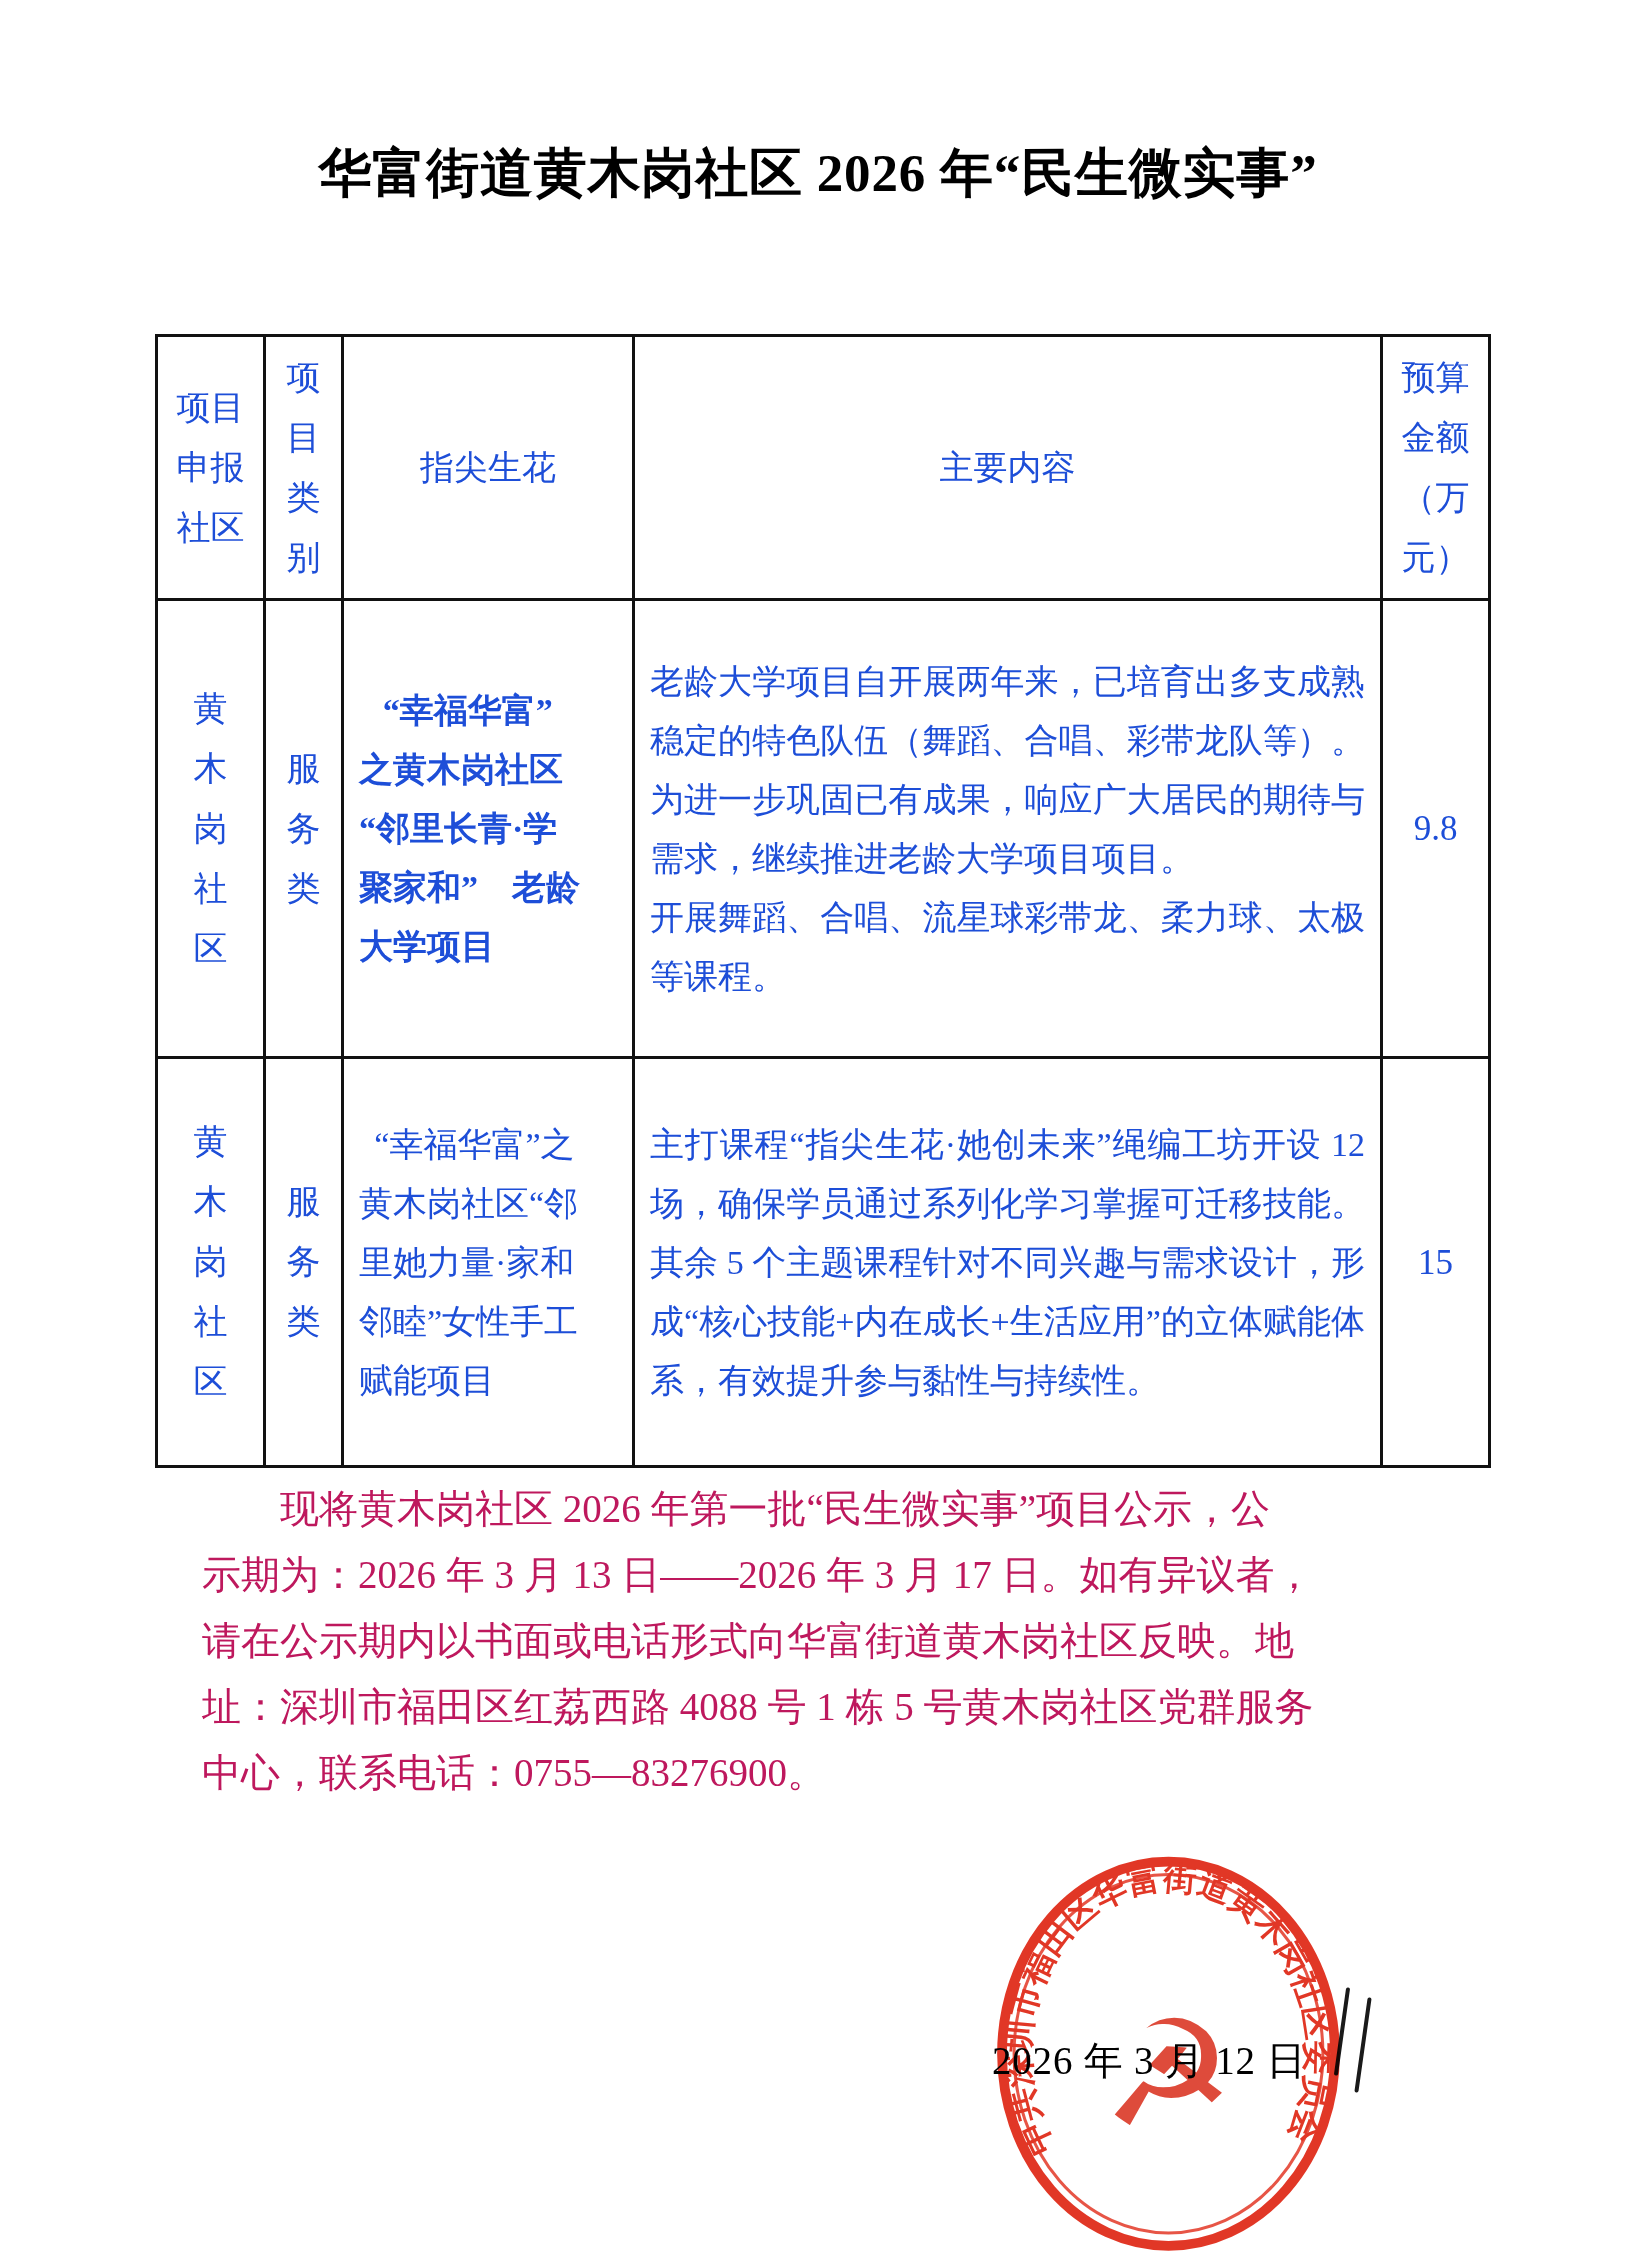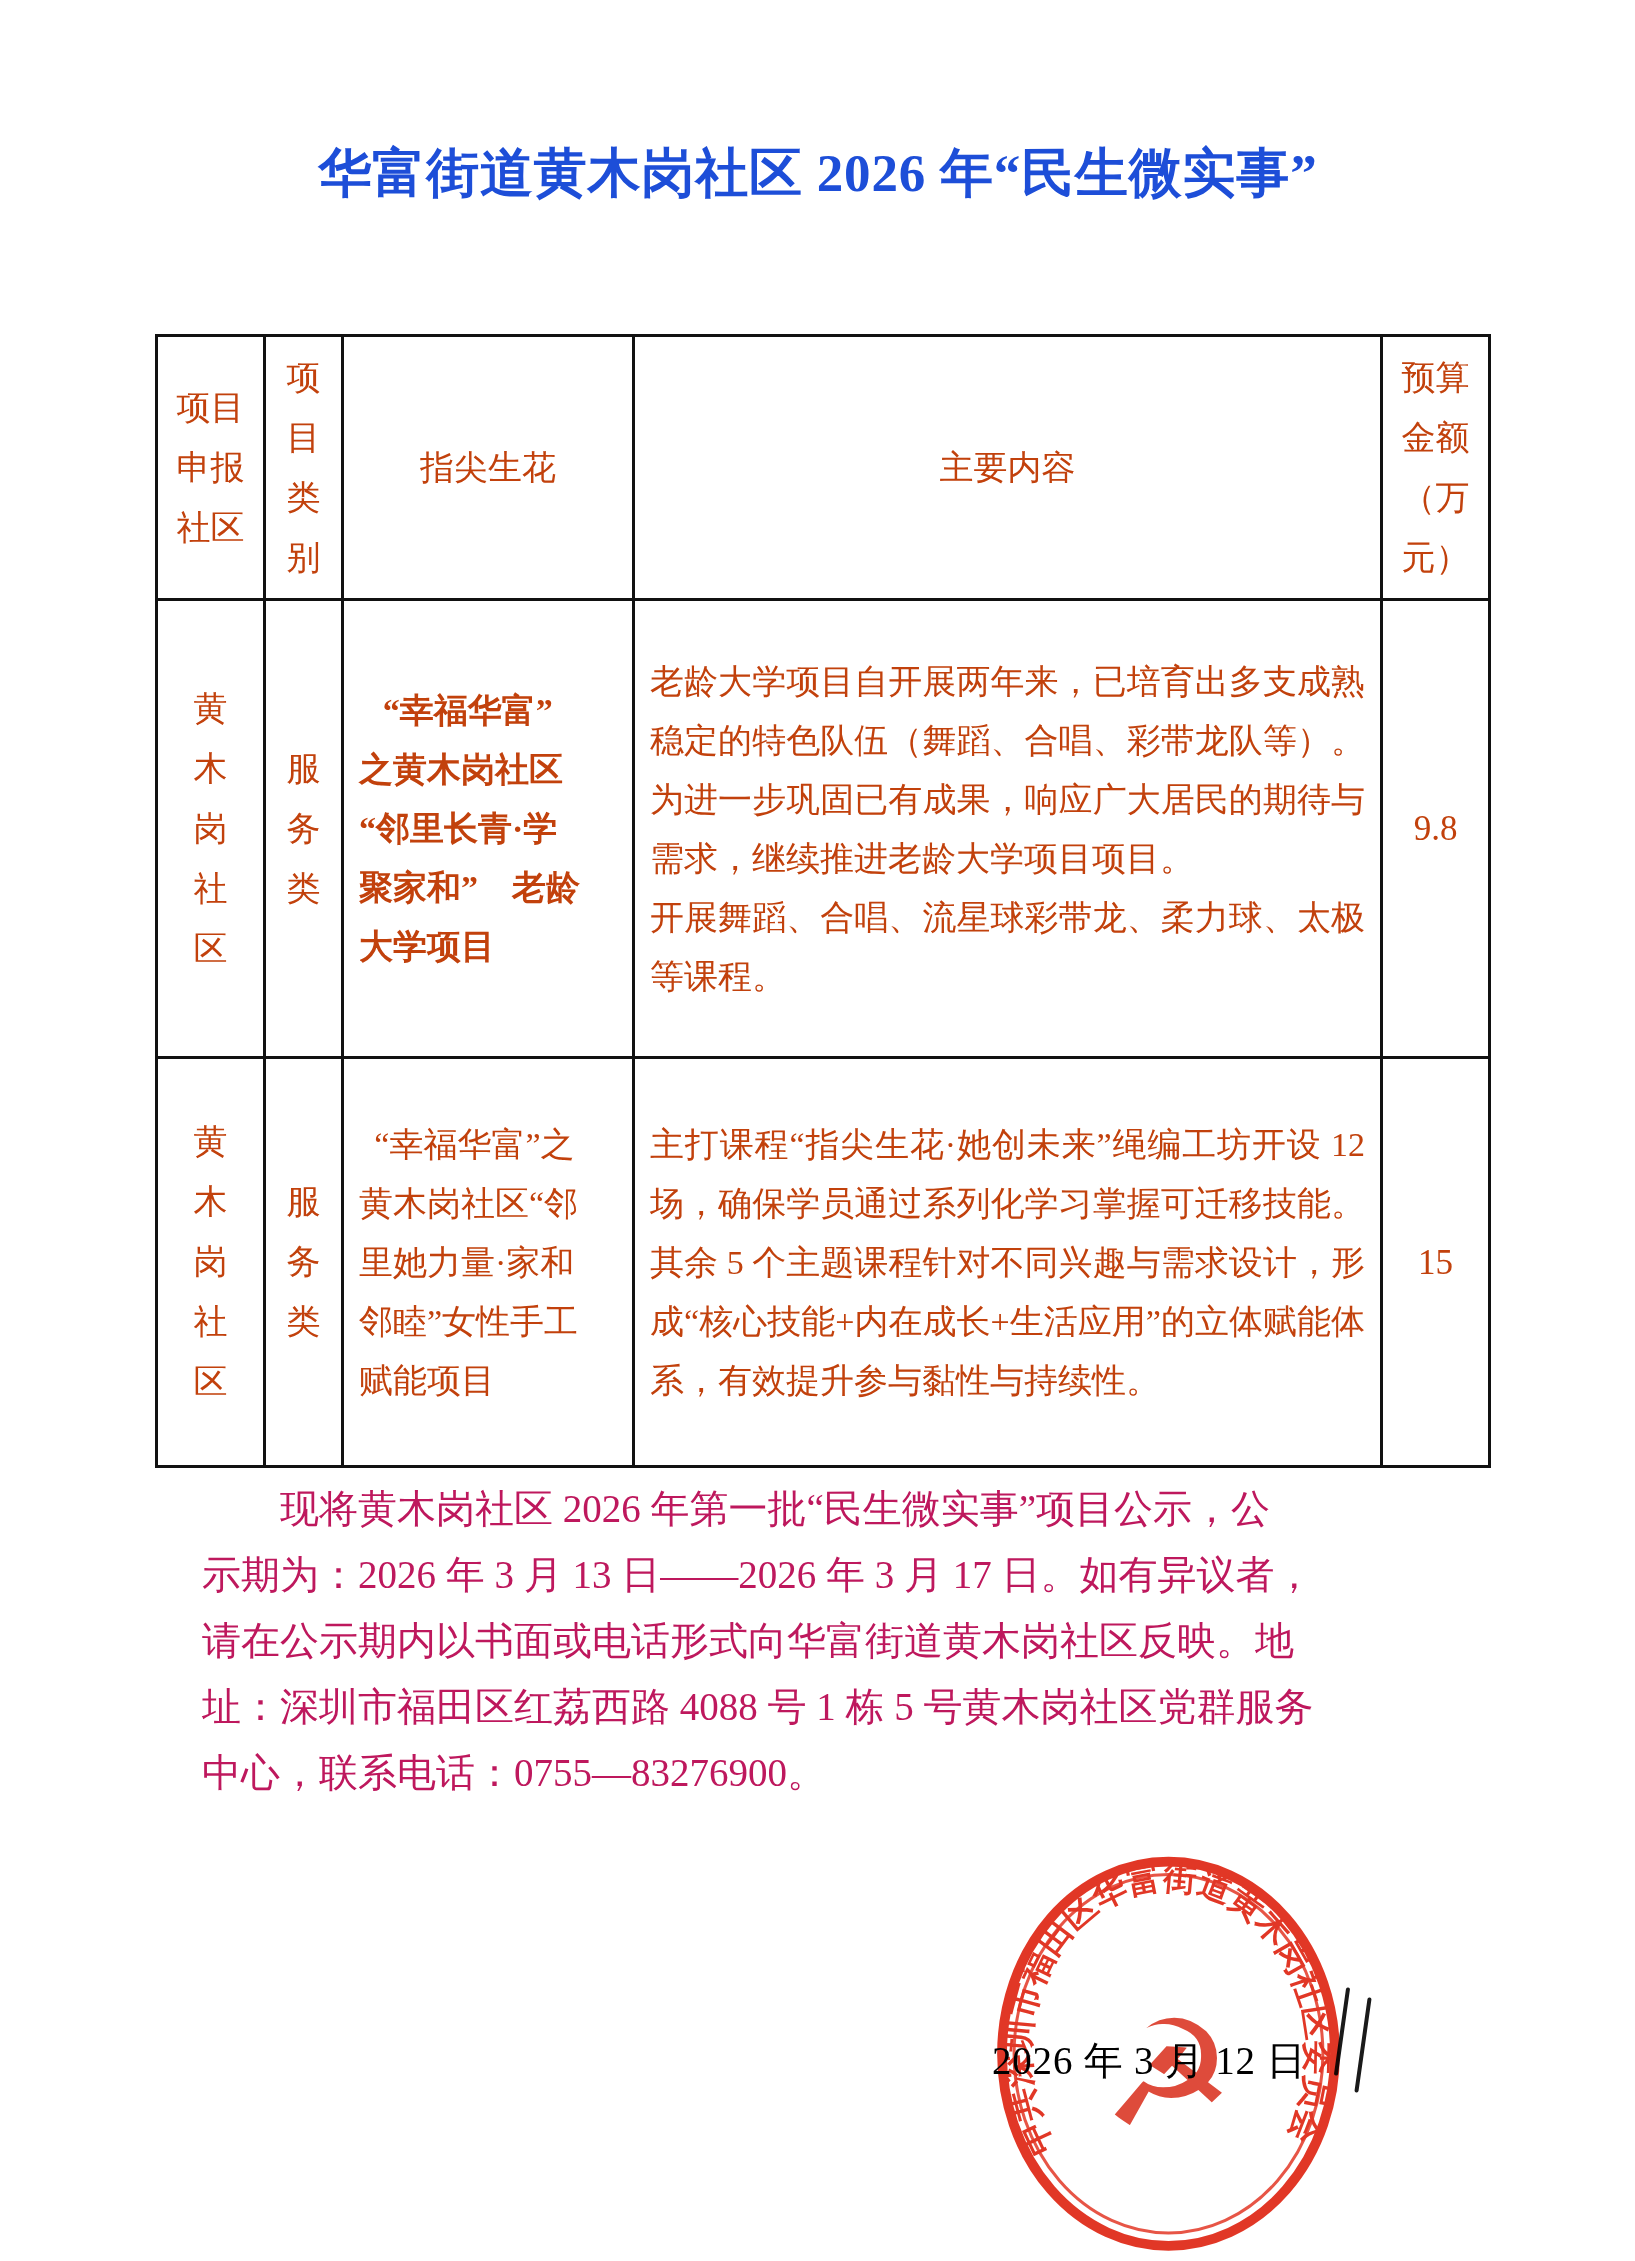--- a/index.html
+++ b/index.html
@@ -8,29 +8,29 @@
     width:1636px;height:2261px;
     background:#ffffff;
     font-family:"Liberation Serif","DejaVu Serif",serif;
     color:#0b0b0b;
     overflow:hidden;
   }
   
   .title{
     position:absolute;left:0;top:137px;width:1636px;
     text-align:center;font-weight:bold;
-    font-size:53px;line-height:72px;color:#1d4ed8;
+    font-size:53px;line-height:72px;color:#000000;
     letter-spacing:0.8px;
   }
   
   table.doc-table{
     position:absolute;left:155px;top:334px;
     border-collapse:collapse;table-layout:fixed;
     width:1333px;
-    font-size:34px;color:#c2410c;
+    font-size:34px;color:#1d4ed8;
   }
   table.doc-table td{
     border:3px solid #111;
     vertical-align:middle;
     padding:10.6px 15px;
     line-height:59px;
   }
   td.c-vert{text-align:center;padding:7.5px 3px;}
   .vwrap{display:inline-block;word-break:break-all;line-height:60px;text-align:center;}
   .w1{width:1.12em;}

